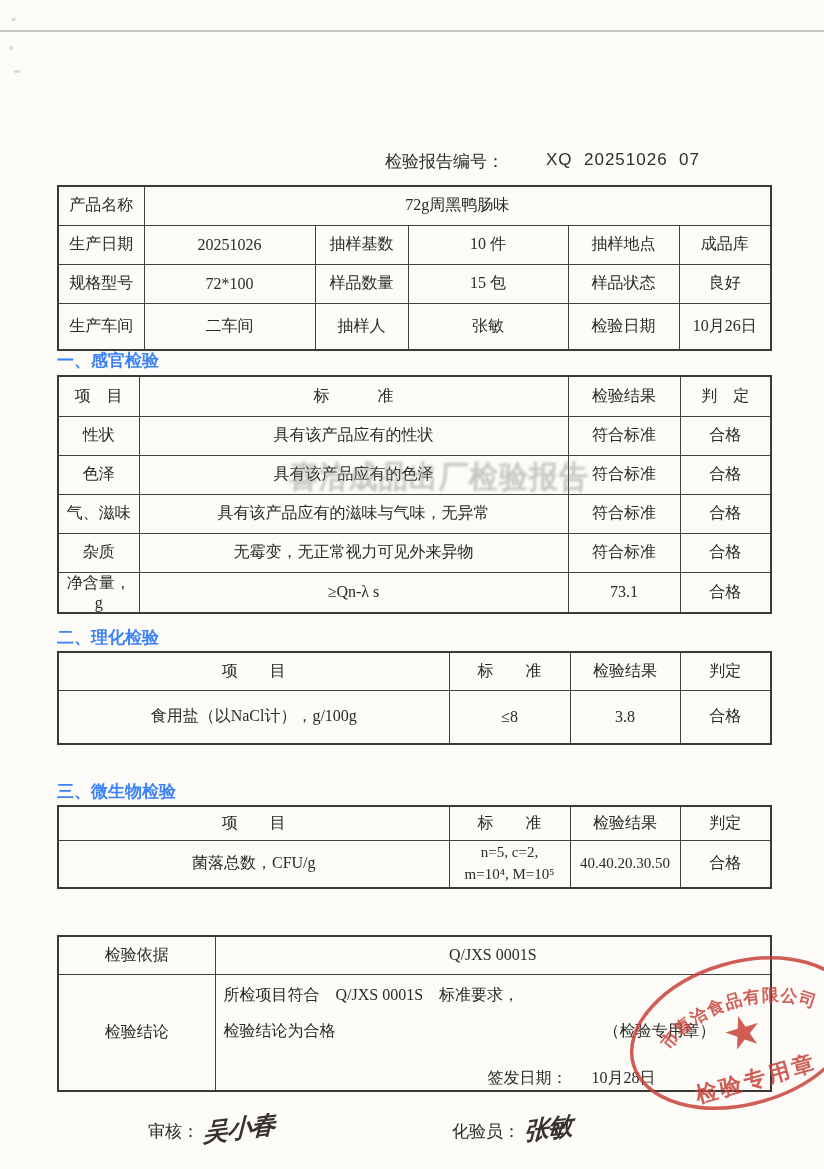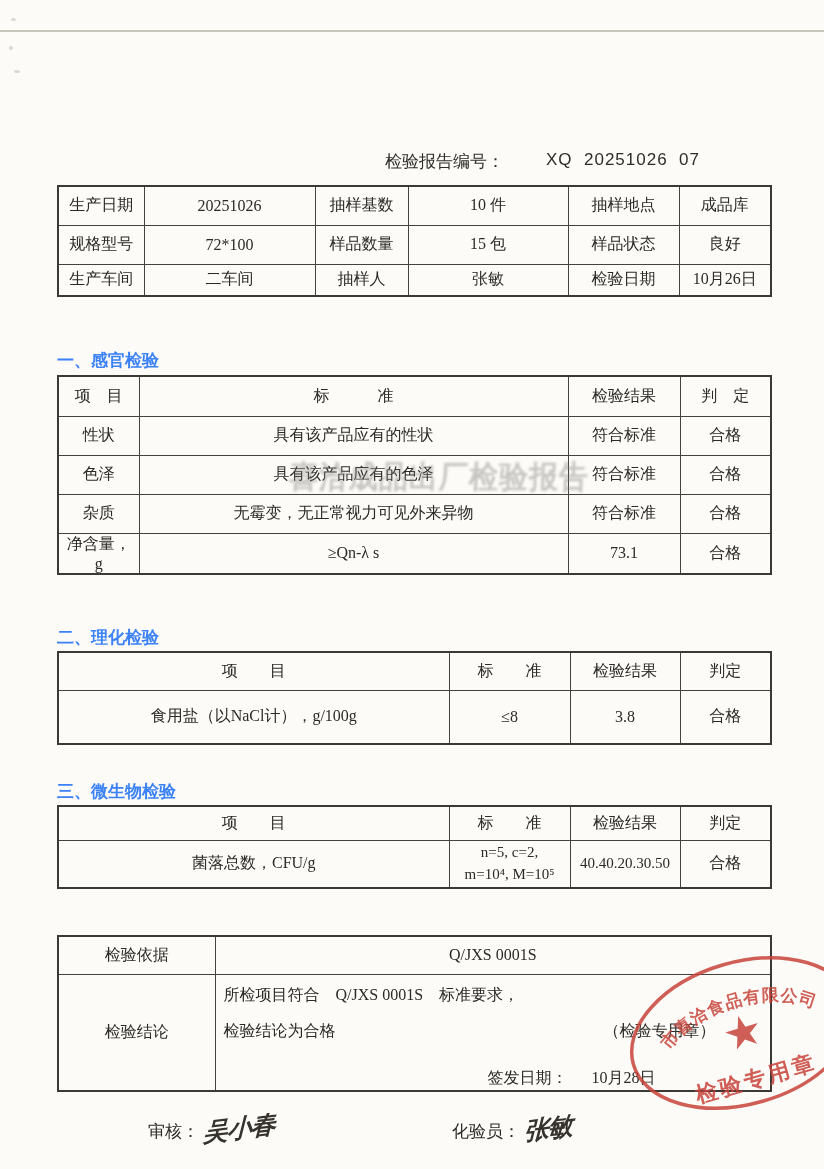--- a/index.html
+++ b/index.html
@@ -80,37 +80,41 @@
   <table class="tbl" style="left:57px; top:185px;">
     <colgroup>
       <col style="width:86px">
         <col style="width:171px">
         <col style="width:93px">
       <col style="width:160px">
         <col style="width:111px">
         <col style="width:92px">
     </colgroup>
     <tbody>
+        <tr style="height:39px">
+      <td>产品名称</td>
+      <td colspan="5">72g周黑鸭肠味</td>
+    </tr>
     <tr style="height:39px">
       <td>生产日期</td>
       <td>20251026</td>
       <td>抽样基数</td>
       <td>10 件</td>
       <td>抽样地点</td>
       <td>成品库</td>
     </tr>
     <tr style="height:39px">
       <td>规格型号</td>
       <td>72*100</td>
       <td>样品数量</td>
       <td>15 包</td>
       <td>样品状态</td>
       <td>良好</td>
     </tr>
-    <tr style="height:32px">
+    <tr style="height:47px">
       <td>生产车间</td>
       <td>二车间</td>
       <td>抽样人</td>
       <td>张敏</td>
       <td>检验日期</td>
       <td>10月26日</td>
     </tr>
   </tbody>
     </table>
 
@@ -132,20 +136,26 @@
     </tr>
     <tr style="height:39px">
       <td class="left">性状</td>
       <td class="left">具有该产品应有的性状</td>
       <td>符合标准</td>
       <td>合格</td>
     </tr>
     <tr style="height:39px">
       <td class="left">色泽</td>
       <td class="left">具有该产品应有的色泽</td>
+      <td>符合标准</td>
+      <td>合格</td>
+    </tr>
+    <tr style="height:39px">
+      <td class="left">气、滋味</td>
+      <td class="left">具有该产品应有的滋味与气味，无异常</td>
       <td>符合标准</td>
       <td>合格</td>
     </tr>
     <tr style="height:39px">
       <td class="left">杂质</td>
       <td class="left">无霉变，无正常视力可见外来异物</td>
       <td>符合标准</td>
       <td>合格</td>
     </tr>
     <tr style="height:40px">

